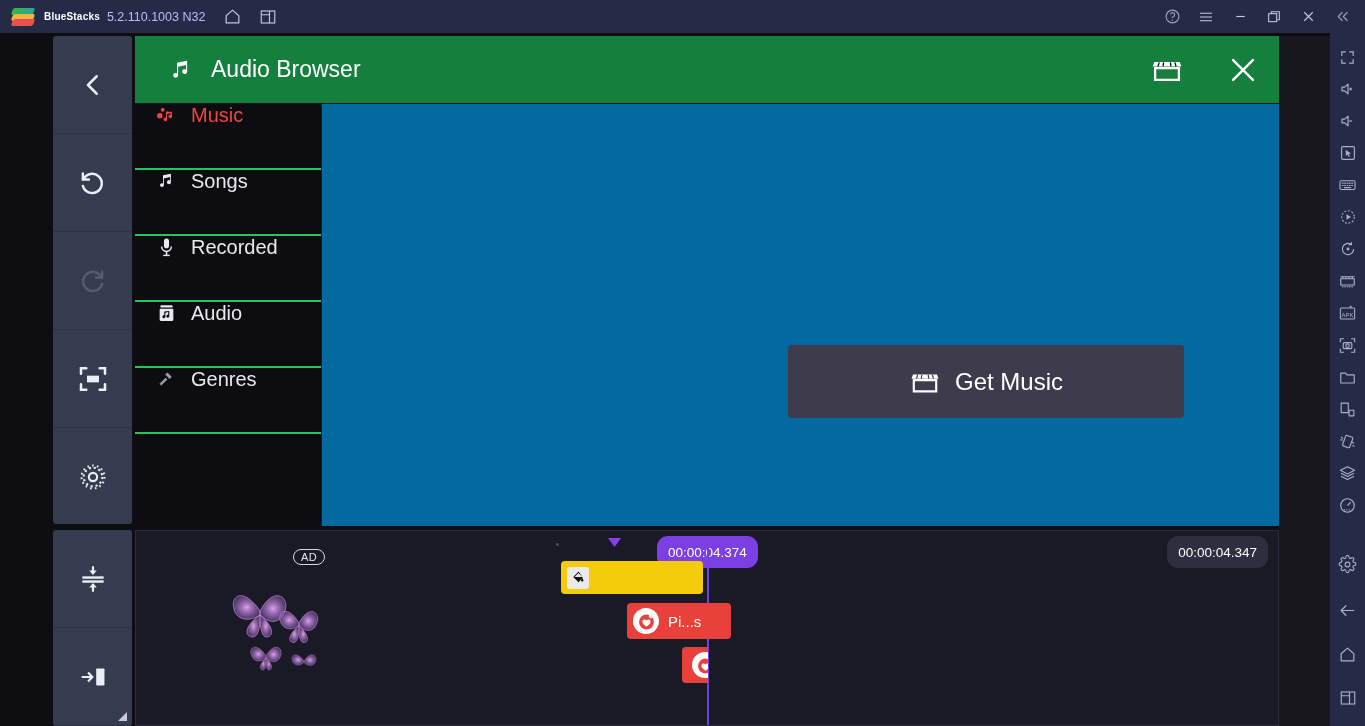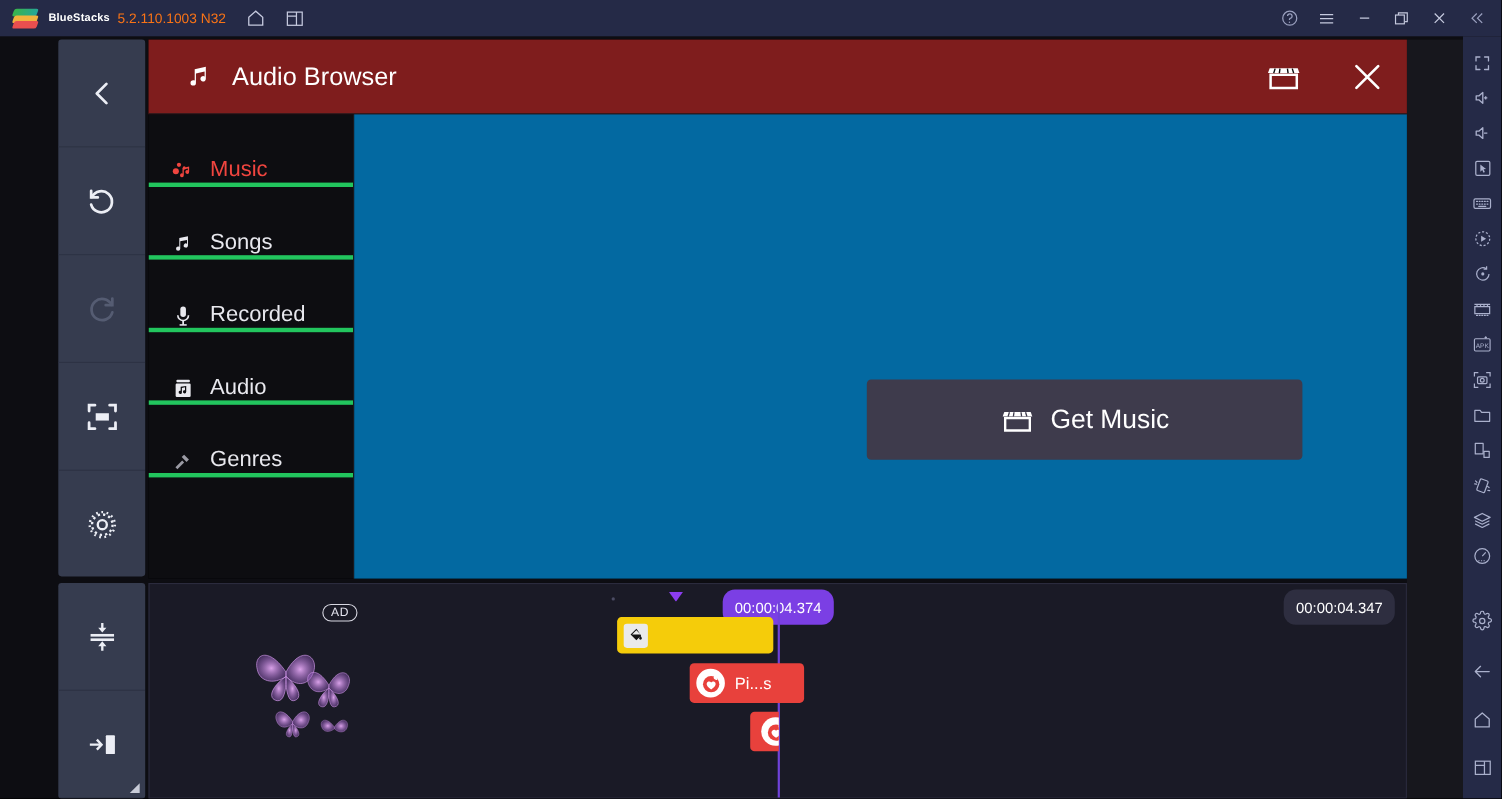--- a/index.html
+++ b/index.html
@@ -18,51 +18,51 @@
   }
   .tb-logo{ margin-left:12px; width:22px; height:22px; position:relative; }
   .tb-logo .l1,.tb-logo .l2,.tb-logo .l3{
     position:absolute; left:0; width:22px; height:7px; border-radius:2px;
     transform:skewX(-20deg);
   }
   .tb-logo .l3{ top:13px; background:#e94f4f; }
   .tb-logo .l2{ top:8px;  background:#f2b33d; }
   .tb-logo .l1{ top:2px;  background:linear-gradient(90deg,#39b54a,#26a69a); }
   .tb-title{ margin-left:10px; color:#fff; font-size:10px; font-weight:bold; letter-spacing:.2px;}
-  .tb-ver{ margin-left:7px; color:#f97316; font-size:12.5px;}
+  .tb-ver{ margin-left:7px; color:#c4b5fd; font-size:12.5px;}
   .tb-icons{ display:flex; align-items:center; margin-left:16px; gap:14px;}
   .tbi{ width:22px;height:22px; display:flex;align-items:center;justify-content:center; cursor:pointer;}
   .tb-right{ position:absolute; right:6px; top:0; height:33px; display:flex; align-items:center; gap:0;}
   .tb-right .tbi{ width:34px; height:33px;}
   svg{ display:block; }
 
   
   .leftrail{ position:absolute; left:53px; top:36px; width:79px; height:690px; }
   .lr-group{ background:#363c4f; border-radius:3px; overflow:hidden; }
   .lr-btn{ height:98px; display:flex; align-items:center; justify-content:center;
            border-bottom:1px solid #2d3244; cursor:pointer;}
   .lr-btn:last-child{ border-bottom:none; }
   .lr-gap{ height:6px; }
   .lr-corner{ position:absolute; right:5px; bottom:5px; width:0;height:0;
               border-left:9px solid transparent; border-bottom:9px solid #c9ccd8; }
 
   
   .browser{ position:absolute; left:135px; top:36px; width:1144px; height:490px; background:#000; }
-  .br-head{ height:68px; display:flex; align-items:center; background:#7f1d1d;
+  .br-head{ height:68px; display:flex; align-items:center; background:#15803d;
             border-bottom:1px solid #17171c; position:relative;text-align:center;}
   .br-music-icon{ margin-left:33px; }
   .br-title{ margin-left:16px; color:#fff; font-size:23px; }
   .br-head-right{ position:absolute; right:12px; top:0; height:68px; display:flex; align-items:center; gap:28px;}
   .br-hbtn{ width:48px; height:48px; display:flex;align-items:center;justify-content:center;cursor:pointer;}
 
   .br-body{ display:flex; height:422px; }
   .cats{ width:187px; background:#0d0d11; overflow:hidden; position:relative;
          border-right:1px solid #1b1b22;}
-  .cat{ height:66px; display:flex; align-items:flex-end; padding-left:18px;
-        border-bottom:4px solid #22c55e; cursor:pointer;}
+  .cat{ height:66px; display:flex; align-items:flex-start; padding-left:18px;
+        border-bottom:2px solid #22c55e; cursor:pointer;}
   .cat .ci{ width:26px; display:flex; align-items:center; justify-content:center;}
   .cat .cl{ margin-left:12px; color:#e8e8ee; font-size:20px; }
   .cat.active .cl{ color:#f0453f; }
   .content{ flex:1; background:#0369a1; position:relative; }
   .getmusic{
     position:absolute; left:466px; top:241px; width:396px; height:73px;
     background:#3e3b4c; border-radius:4px; display:flex; align-items:center;
     justify-content:center; cursor:pointer; gap:14px;
   }
   .getmusic span{ color:#fff; font-size:24px; }

